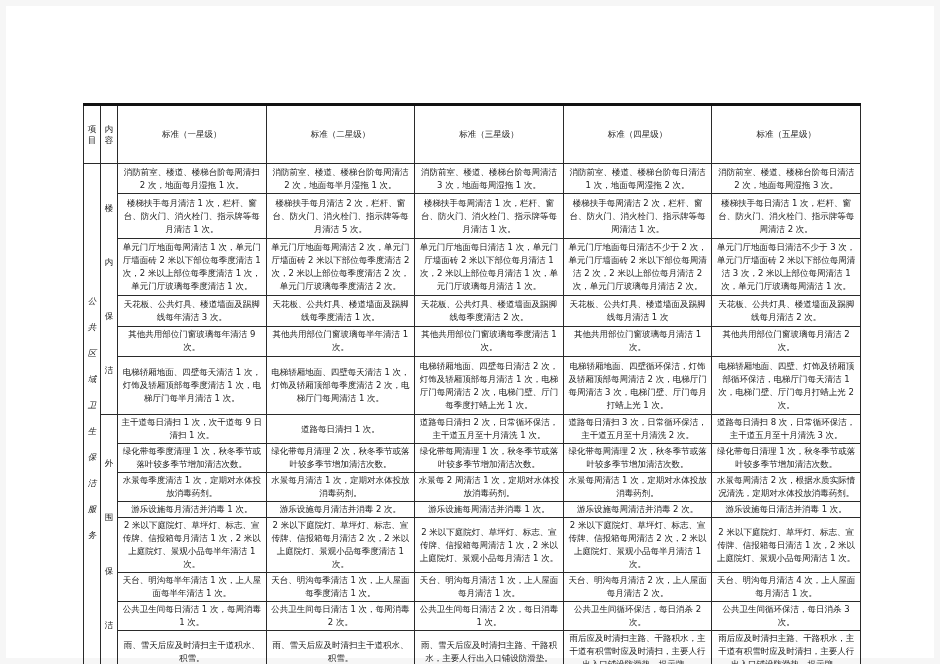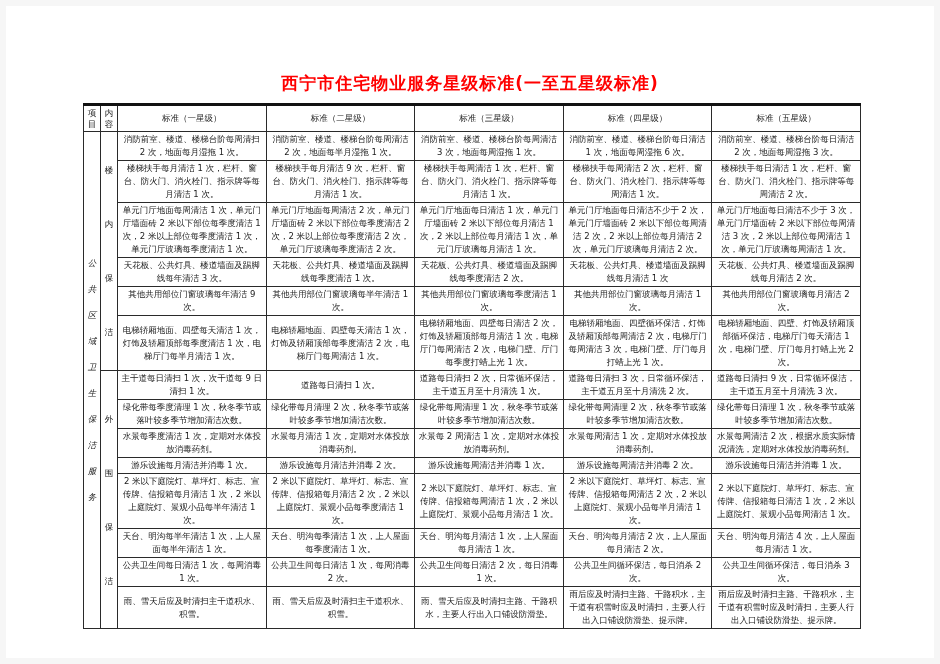--- a/index.html
+++ b/index.html
@@ -39,41 +39,40 @@
   tbody tr:nth-child(7){height:27px}
   tbody tr:nth-child(8){height:27px}
   tbody tr:nth-child(9){height:27px}
   tbody tr:nth-child(10){height:14px}
   tbody tr:nth-child(11){height:40px}
   tbody tr:nth-child(12){height:27px}
   tbody tr:nth-child(13){height:26px}
   tbody tr:nth-child(14){height:39px}
   .vcell{vertical-align:top;}
   .vtext{
-    width:1em;margin:0 auto;word-break:break-all;
+    width:1em;margin:16px auto;word-break:break-all;
     white-space:normal;text-align:center;
   }
   th .vtext{line-height:11px;padding-top:1px;}
   .proj{padding-top:8px;}
   .proj .vtext{line-height:26px;font-style:italic;}
   .grp0{padding-top:12px;}
   .grp0 .vtext{line-height:54px;font-family:Liberation Serif, serif;}
   .grp1{padding-top:10px;}
   .grp1 .vtext{line-height:54px;}
   .page-num{
     position:absolute;top:580px;left:0;width:100%;
     text-align:center;font-size:9.5px;font-weight:bold;color:#000;
   }
 </style>
 </head>
 <body>
 
 <div class="page">
 
-  <div class="doc-title" style="color: rgb(255, 0, 0);">西宁市住宅物业服务星级标准(一至五星级标准)</div>
 
   <table class="std">
     <colgroup>
       <col style="width:17px">
         <col style="width:17px">
       <col style="width:148.6px">
         <col style="width:148.6px">
         <col style="width:148.6px">
         <col style="width:148.6px">
         <col style="width:148.6px">
@@ -97,26 +96,26 @@
         <tr>
           <td rowspan="14" class="vcell proj">
             <div class="vtext">公共区域卫生保洁服务</div>
           </td>
           <td rowspan="6" class="vcell grp0">
             <div class="vtext">楼内保洁</div>
           </td>
           <td>消防前室、楼道、楼梯台阶每周清扫 2 次，地面每月湿拖 1 次。</td>
           <td>消防前室、楼道、楼梯台阶每周清洁 2 次，地面每半月湿拖 1 次。</td>
           <td>消防前室、楼道、楼梯台阶每周清洁 3 次，地面每周湿拖 1 次。</td>
-          <td>消防前室、楼道、楼梯台阶每日清洁 1 次，地面每周湿拖 6 次。</td>
+          <td>消防前室、楼道、楼梯台阶每日清洁 1 次，地面每周湿拖 2 次。</td>
           <td>消防前室、楼道、楼梯台阶每日清洁 2 次，地面每周湿拖 3 次。</td>
         </tr>
         <tr>
           <td>楼梯扶手每月清洁 1 次，栏杆、窗台、防火门、消火栓门、指示牌等每月清洁 1 次。</td>
-          <td>楼梯扶手每月清洁 9 次，栏杆、窗台、防火门、消火栓门、指示牌等每月清洁 1 次。</td>
+          <td>楼梯扶手每月清洁 2 次，栏杆、窗台、防火门、消火栓门、指示牌等每月清洁 5 次。</td>
           <td>楼梯扶手每周清洁 1 次，栏杆、窗台、防火门、消火栓门、指示牌等每月清洁 1 次。</td>
           <td>楼梯扶手每周清洁 2 次，栏杆、窗台、防火门、消火栓门、指示牌等每周清洁 1 次。</td>
           <td>楼梯扶手每日清洁 1 次，栏杆、窗台、防火门、消火栓门、指示牌等每周清洁 2 次。</td>
         </tr>
         <tr>
           <td>单元门厅地面每周清洁 1 次，单元门厅墙面砖 2 米以下部位每季度清洁 1 次，2 米以上部位每季度清洁 1 次，单元门厅玻璃每季度清洁 1 次。</td>
           <td>单元门厅地面每周清洁 2 次，单元门厅墙面砖 2 米以下部位每季度清洁 2 次，2 米以上部位每季度清洁 2 次，单元门厅玻璃每季度清洁 2 次。</td>
           <td>单元门厅地面每日清洁 1 次，单元门厅墙面砖 2 米以下部位每月清洁 1 次，2 米以上部位每月清洁 1 次，单元门厅玻璃每月清洁 1 次。</td>
           <td>单元门厅地面每日清洁不少于 2 次，单元门厅墙面砖 2 米以下部位每周清洁 2 次，2 米以上部位每月清洁 2 次，单元门厅玻璃每月清洁 2 次。</td>
           <td>单元门厅地面每日清洁不少于 3 次，单元门厅墙面砖 2 米以下部位每周清洁 3 次，2 米以上部位每周清洁 1 次，单元门厅玻璃每周清洁 1 次。</td>
@@ -143,21 +142,21 @@
           <td>电梯轿厢地面、四壁、灯饰及轿厢顶部循环保洁，电梯厅门每天清洁 1 次，电梯门壁、厅门每月打蜡上光 2 次。</td>
         </tr>
         <tr>
           <td rowspan="8" class="vcell grp1">
             <div class="vtext">外围保洁</div>
           </td>
           <td>主干道每日清扫 1 次，次干道每 9 日清扫 1 次。</td>
           <td>道路每日清扫 1 次。</td>
           <td>道路每日清扫 2 次，日常循环保洁，主干道五月至十月清洗 1 次。</td>
           <td>道路每日清扫 3 次，日常循环保洁，主干道五月至十月清洗 2 次。</td>
-          <td>道路每日清扫 9 次，日常循环保洁，主干道五月至十月清洗 3 次。</td>
+          <td>道路每日清扫 8 次，日常循环保洁，主干道五月至十月清洗 3 次。</td>
         </tr>
         <tr>
           <td>绿化带每季度清理 1 次，秋冬季节或落叶较多季节增加清洁次数。</td>
           <td>绿化带每月清理 2 次，秋冬季节或落叶较多季节增加清洁次数。</td>
           <td>绿化带每周清理 1 次，秋冬季节或落叶较多季节增加清洁次数。</td>
           <td>绿化带每周清理 2 次，秋冬季节或落叶较多季节增加清洁次数。</td>
           <td>绿化带每日清理 1 次，秋冬季节或落叶较多季节增加清洁次数。</td>
         </tr>
         <tr>
           <td>水景每季度清洁 1 次，定期对水体投放消毒药剂。</td>

